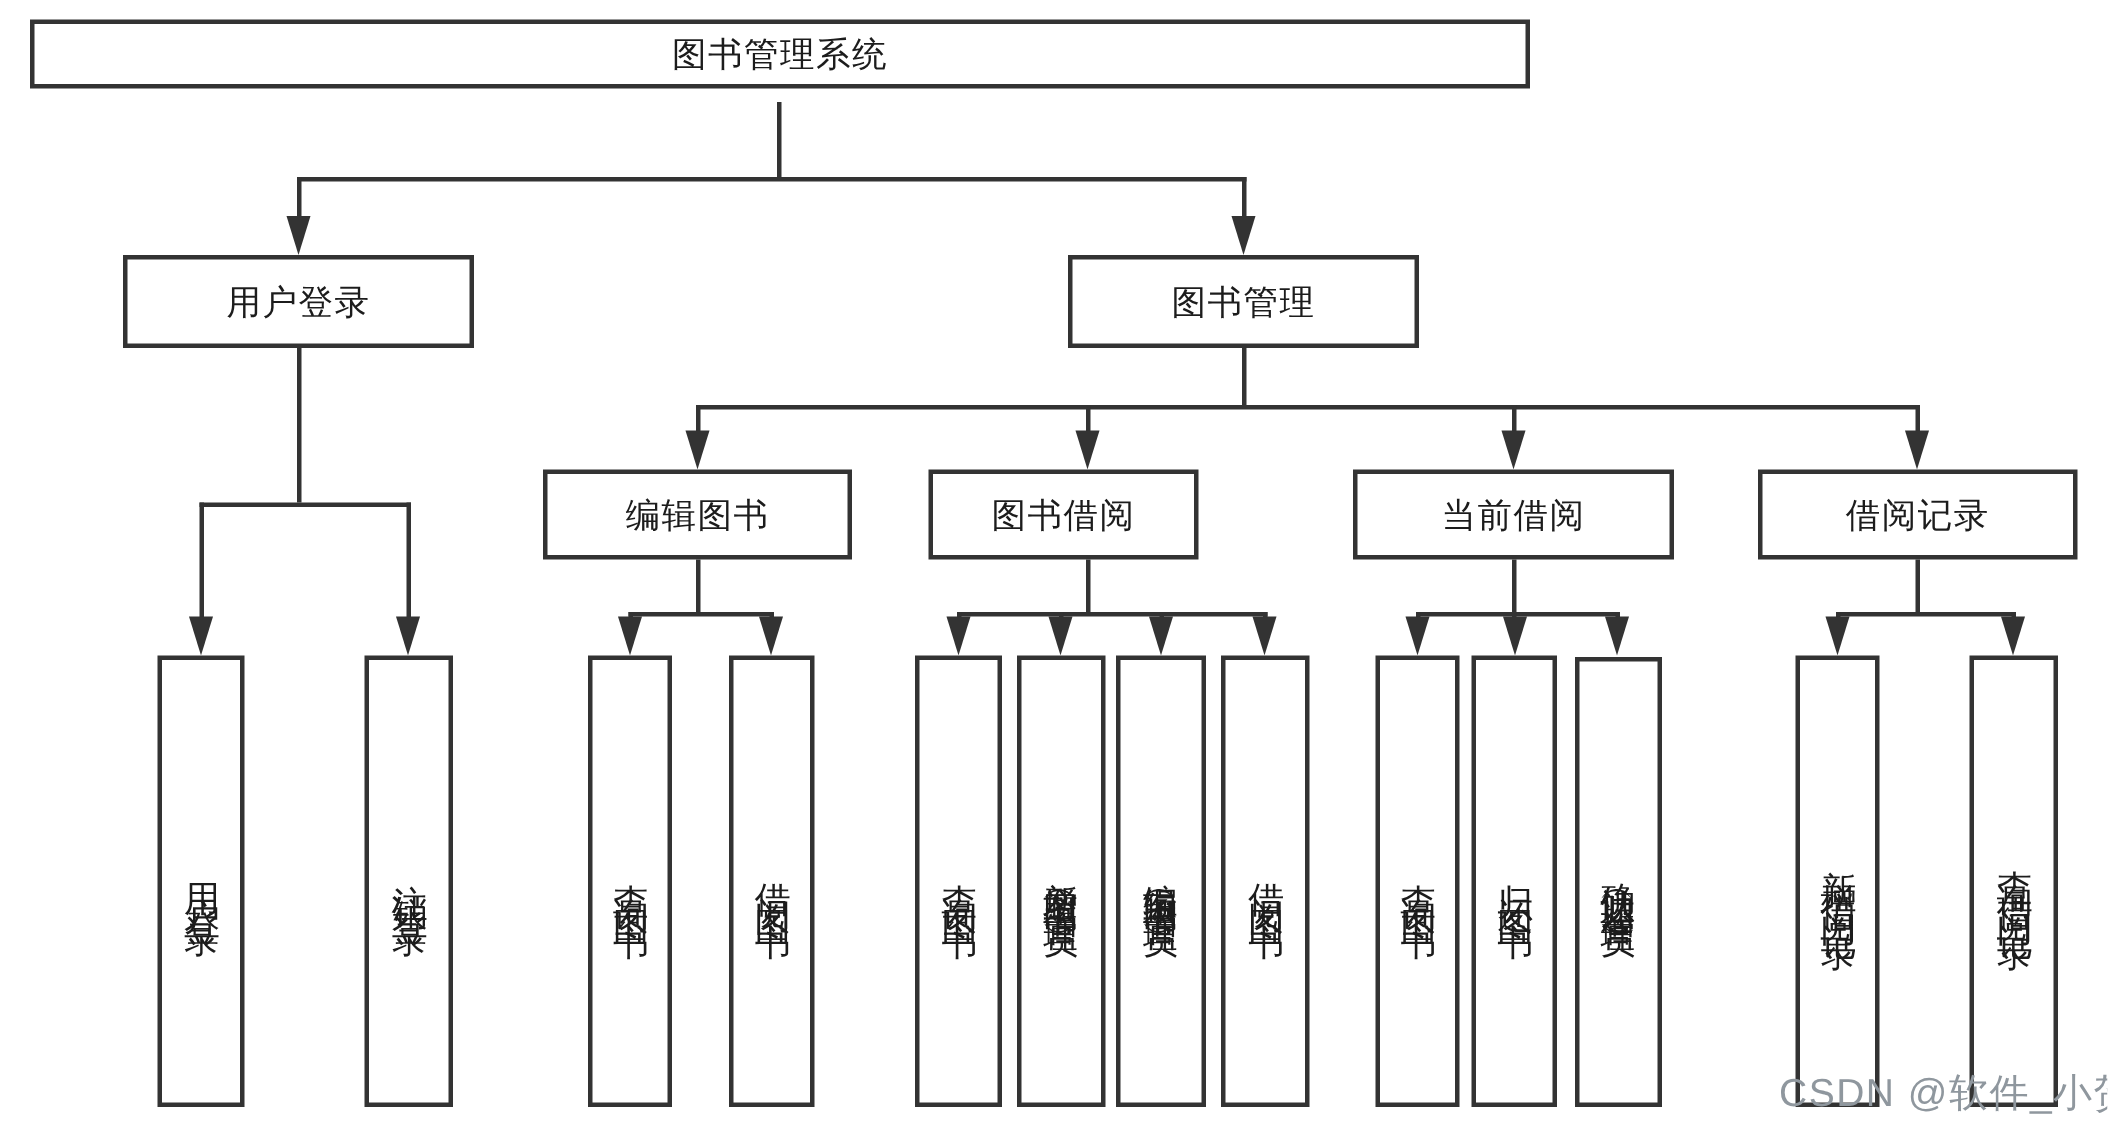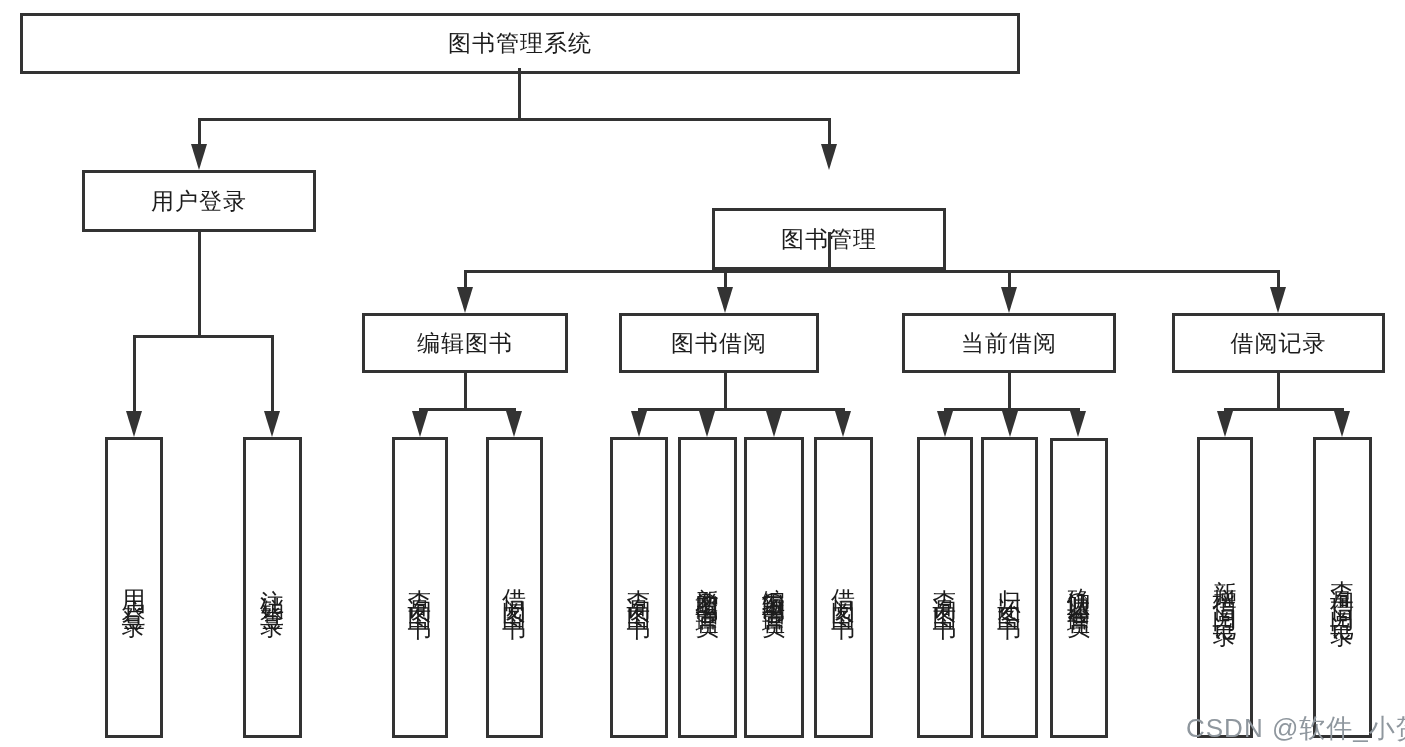--- a/index.html
+++ b/index.html
@@ -36,35 +36,35 @@
   .watermark{
     position:absolute;left:1186px;top:711px;z-index:5;
     font-size:26px;color:var(--wm);letter-spacing:1px;white-space:nowrap;
   }
 </style>
 </head>
 <body>
 
 <div class="canvas">
 
-  <div class="node" style="left:20px;top:13px;width:1000px;height:61px;">
+  <div class="node" style="left:20px;top:13px;width:1000px;height:46px;">
     <span class="lbl">图书管理系统</span>
   </div>
 
   <div class="vl" style="left:518px;top:68px;height:50px;"></div>
   <div class="hl" style="left:198px;top:118px;width:633px;"></div>
   <div class="vl" style="left:198px;top:118px;height:30px;"></div>
   <div class="ar" style="left:191px;top:144px;"></div>
   <div class="vl" style="left:828px;top:118px;height:30px;"></div>
   <div class="ar" style="left:821px;top:144px;"></div>
 
   <div class="node" style="left:82px;top:170px;width:234px;height:62px;">
     <span class="lbl">用户登录</span>
   </div>
-  <div class="node" style="left:712px;top:170px;width:234px;height:62px;margin-top:38px;">
+  <div class="node" style="left:712px;top:170px;width:234px;height:62px;">
     <span class="lbl">图书管理</span>
   </div>
 
   <div class="vl" style="left:198px;top:232px;height:103px;"></div>
   <div class="hl" style="left:133px;top:335px;width:141px;"></div>
   <div class="vl" style="left:133px;top:335px;height:80px;"></div>
   <div class="ar" style="left:126px;top:411px;"></div>
   <div class="vl" style="left:271px;top:335px;height:80px;"></div>
   <div class="ar" style="left:264px;top:411px;"></div>
 
@@ -75,21 +75,21 @@
   <div class="vl" style="left:724px;top:270px;height:20px;"></div>
   <div class="ar" style="left:717px;top:287px;"></div>
   <div class="vl" style="left:1008px;top:270px;height:20px;"></div>
   <div class="ar" style="left:1001px;top:287px;"></div>
   <div class="vl" style="left:1277px;top:270px;height:20px;"></div>
   <div class="ar" style="left:1270px;top:287px;"></div>
 
   <div class="node" style="left:362px;top:313px;width:206px;height:60px;">
     <span class="lbl">编辑图书</span>
   </div>
-  <div class="node" style="left:619px;top:313px;width:200px;height:60px;">
+  <div class="node" style="left:619px;top:313px;width:180px;height:60px;">
     <span class="lbl">图书借阅</span>
   </div>
   <div class="node" style="left:902px;top:313px;width:214px;height:60px;">
     <span class="lbl">当前借阅</span>
   </div>
   <div class="node" style="left:1172px;top:313px;width:213px;height:60px;">
     <span class="lbl">借阅记录</span>
   </div>
 
   <div class="vl" style="left:464px;top:373px;height:35px;"></div>

